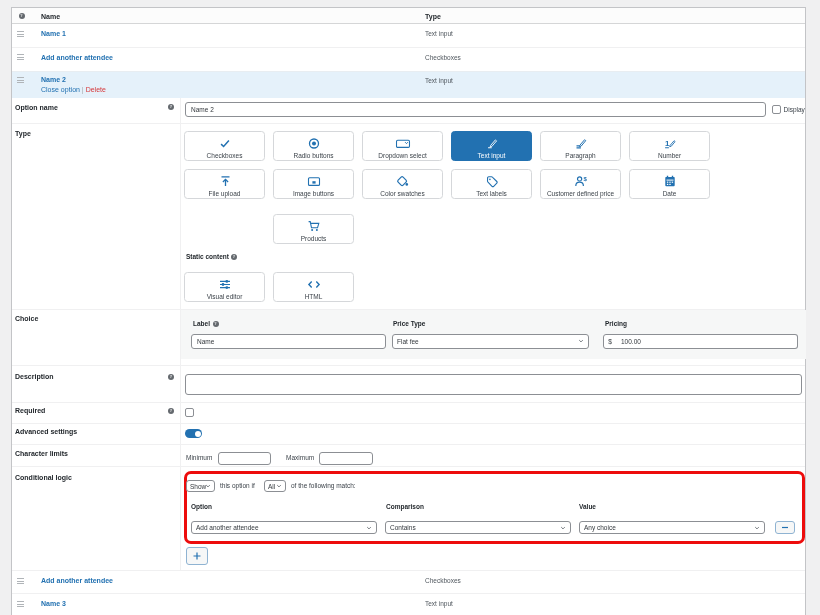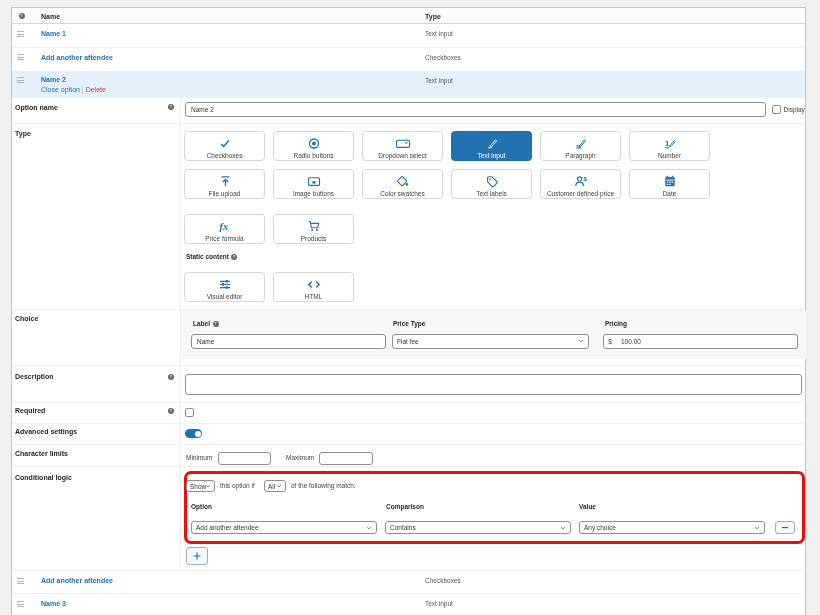--- a/index.html
+++ b/index.html
@@ -148,26 +148,20 @@
         <rect x="1.8" y="1.9" width="9.4" height="9.3" rx="0.9" fill="#2271b1"></rect>
         <rect x="3" y="4.6" width="7" height="1" fill="#fff"></rect>
         <rect x="3.4" y="6.6" width="1.4" height="1.2" fill="#fff"></rect>
         <rect x="5.8" y="6.6" width="1.4" height="1.2" fill="#fff"></rect>
         <rect x="8.2" y="6.6" width="1.4" height="1.2" fill="#fff"></rect>
         <rect x="3.4" y="8.8" width="1.4" height="1.2" fill="#fff"></rect>
         <rect x="5.8" y="8.8" width="1.4" height="1.2" fill="#fff"></rect>
       </svg>
       <div class="cap">Date</div>
     </div>
-<div class="tbtn" style="left:184px; top:214px;">
-      <svg width="14" height="13" viewBox="0 0 14 13">
-        <text x="1.4" y="9.8" font-family="Liberation Serif" font-size="10.5" font-style="italic" font-weight="bold" fill="#2271b1">fx</text>
-      </svg>
-      <div class="cap">Price formula</div>
-    </div>
 <div class="tbtn" style="left:273px; top:214px;">
       <svg width="14" height="13" viewBox="0 0 14 13">
         <path d="M1.6 1.6 L3.2 1.6 L4.5 7.8 L10.5 7.8 L11.8 3.4 L3.6 3.4" fill="none" stroke="#2271b1" stroke-width="1.1"></path>
         <circle cx="5.1" cy="10" r="1" fill="#2271b1"></circle>
         <circle cx="9.9" cy="10" r="1" fill="#2271b1"></circle>
       </svg>
       <div class="cap">Products</div>
     </div>
 <div class="tbtn" style="left:184px; top:272px;">
       <svg width="14" height="13" viewBox="0 0 14 13">

